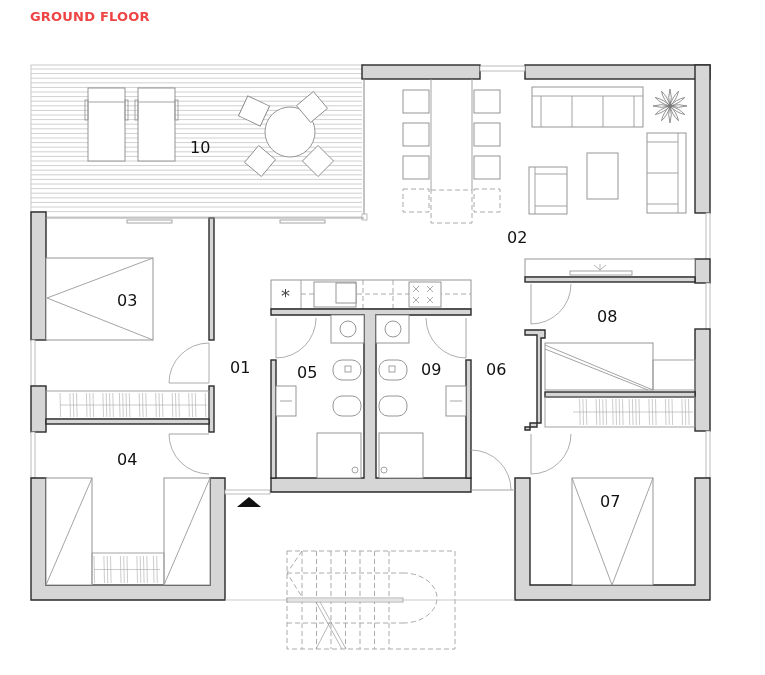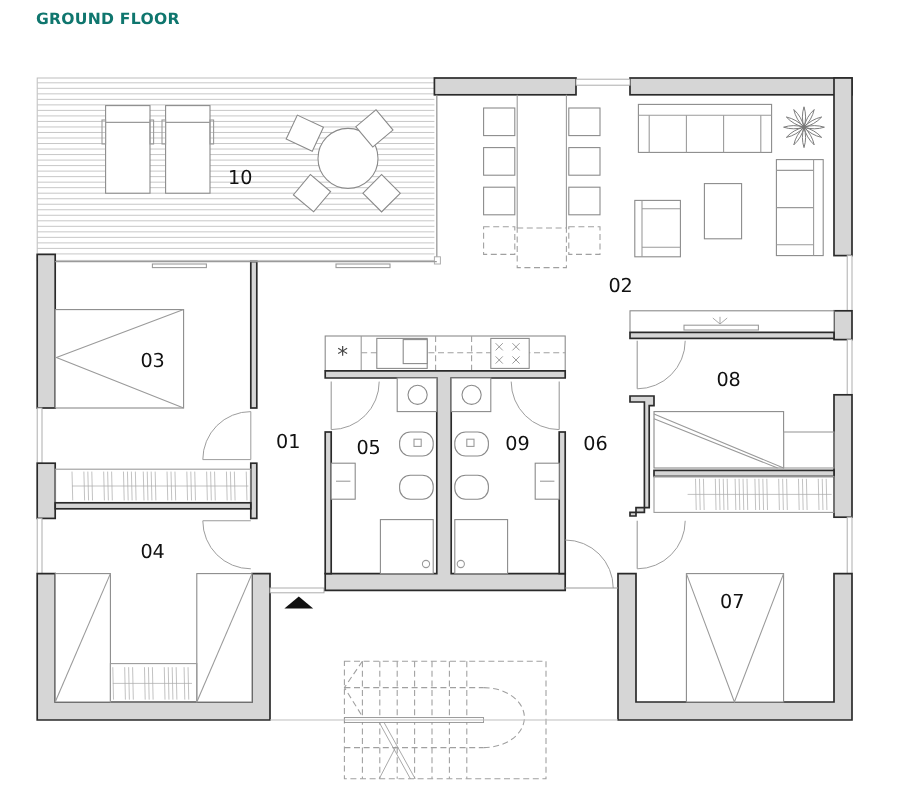--- a/index.html
+++ b/index.html
@@ -1,17 +1,17 @@
 <!DOCTYPE html>
 <html><head>
 <meta charset="utf-8">
 <style>
   html, body { margin: 0; padding: 0; background: #ffffff; }
   body { width: 765px; height: 675px; position: relative; overflow: hidden; font-family: "DejaVu Sans", sans-serif; }
-  .title { position: absolute; left: 30px; top: 9px; font-family: "DejaVu Sans", sans-serif; font-weight: bold; font-size: 13px; color: #0f766e; letter-spacing: 0.2px; }
+  .title { position: absolute; left: 30px; top: 9px; font-family: "DejaVu Sans", sans-serif; font-weight: bold; font-size: 13px; color: #ef4444; letter-spacing: 0.2px; }
   svg.plan { position: absolute; left: 0; top: 0; }
   .room-label { font-family: "DejaVu Sans", sans-serif; font-size: 16px; fill: #111; }
   .wall { fill: #d6d6d6; stroke: #2a2a2a; stroke-width: 1.4; }
   .thin { fill: none; stroke: #9a9a9a; stroke-width: 0.9; }
   .furn { fill: #fff; stroke: #8a8a8a; stroke-width: 0.9; }
   .dash { fill: none; stroke: #a0a0a0; stroke-width: 0.9; stroke-dasharray: 5 3; }
   .deck { stroke: #c4c4c4; stroke-width: 0.8; }
   .door { fill: none; stroke: #999; stroke-width: 0.8; }
   .window { fill: #fff; stroke: #aaa; stroke-width: 0.8; }
 </style>

